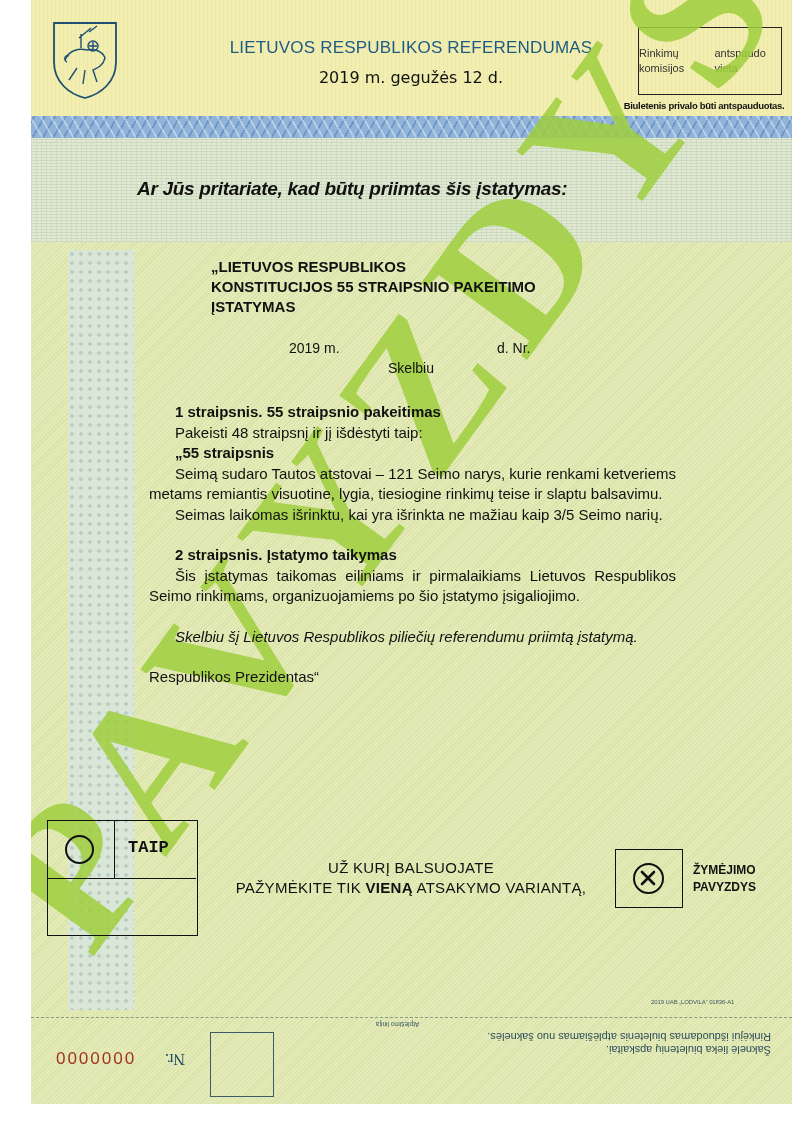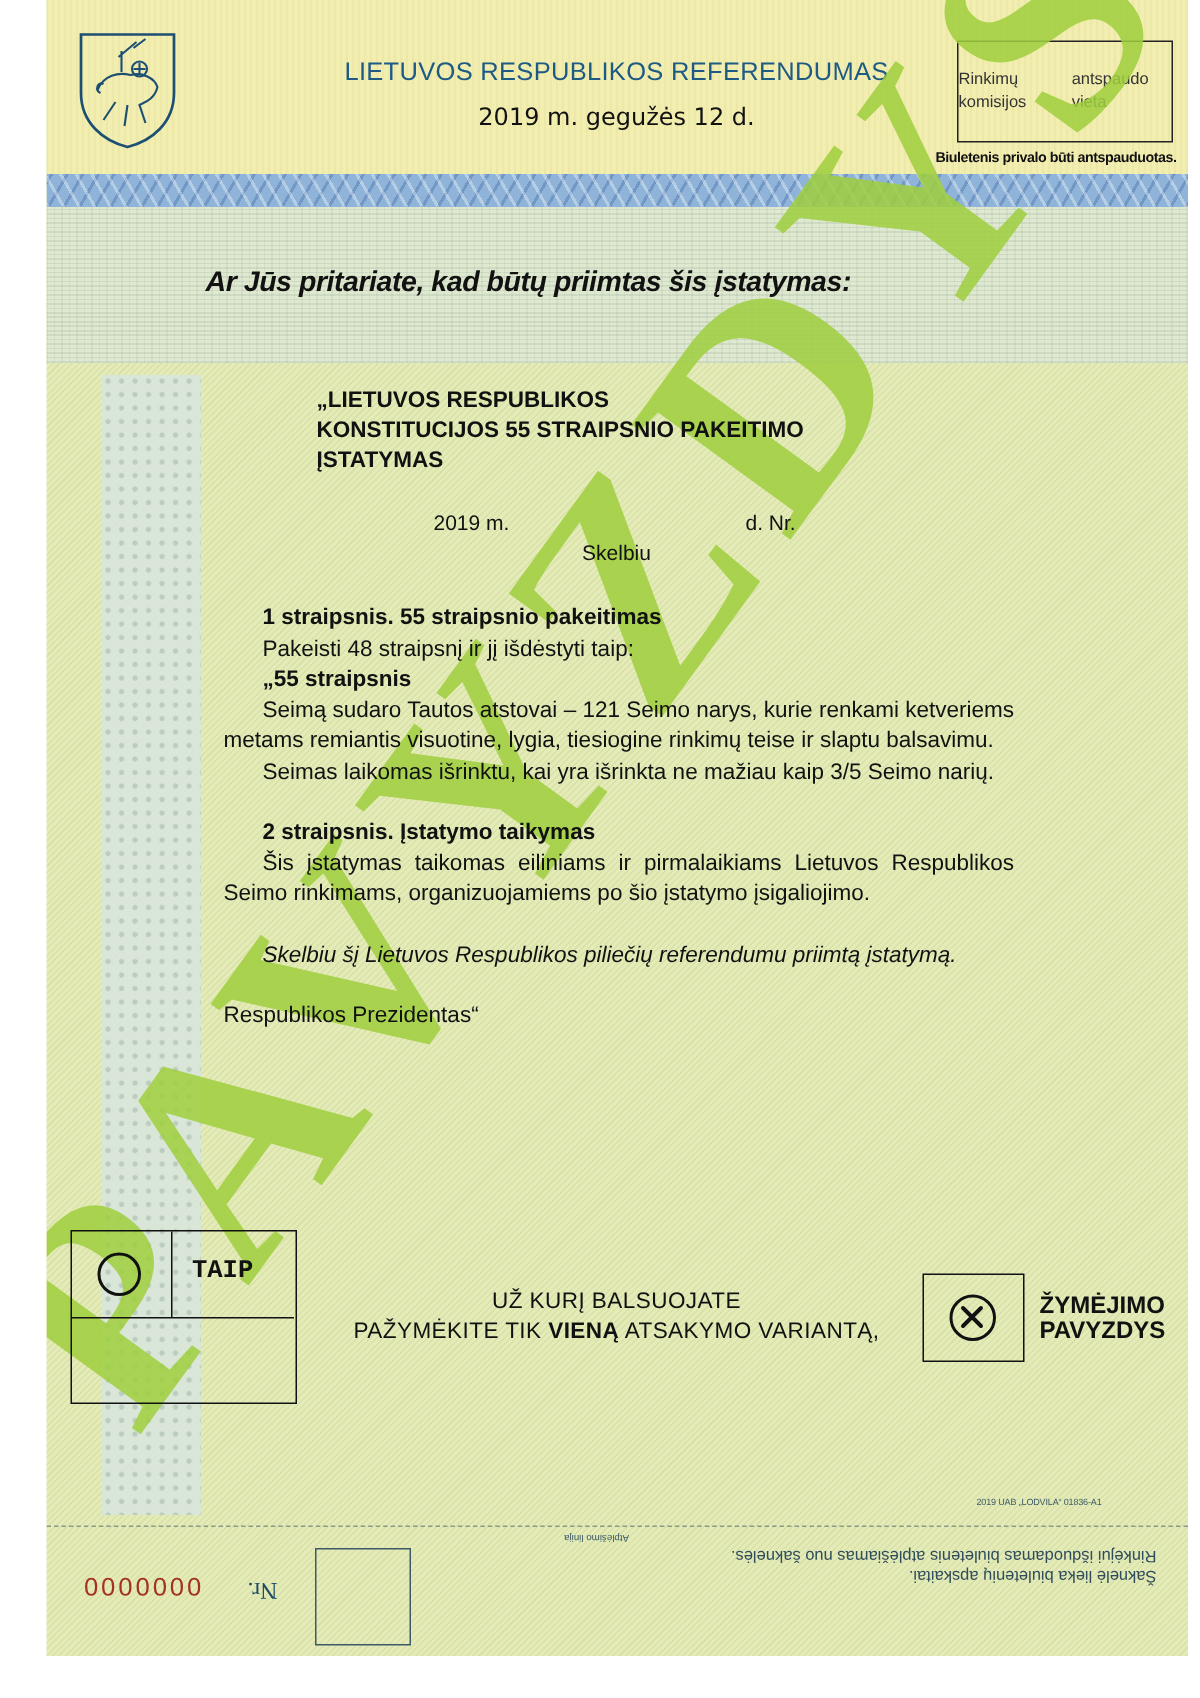--- a/index.html
+++ b/index.html
@@ -58,21 +58,21 @@
   .vote-row.r2 { top: 57px; }
   .vote-cell-circle { position: absolute; left: 0; top: 0; width: 67px; height: 57px; border-right: 1.5px solid #111; box-sizing: border-box; }
   .circle { position: absolute; left: 17px; top: 14px; width: 29px; height: 29px; border: 2.5px solid #111; border-radius: 50%; box-sizing: border-box; cursor: pointer; }
   .vote-label { position: absolute; left: 80px; top: 17px; font-family: Liberation Mono, monospace; font-weight: bold; font-size: 17px; }
   .instruction { position: absolute; left: 170px; top: 858px; width: 420px; text-align: center;
                  font-family: "Liberation Sans", sans-serif; font-size: 15px; line-height: 20px; letter-spacing: 0.3px; }
   .instruction b { font-weight: bold; }
   .example-box { position: absolute; left: 584px; top: 849px; width: 68px; height: 59px; border: 1.8px solid #111; box-sizing: border-box; }
   .example-mark { position: absolute; left: 17px; top: 13px; width: 31px; height: 31px; border: 2.5px solid #111; border-radius: 50%; box-sizing: border-box; }
   .example-mark svg { position: absolute; left: 5px; top: 5px; }
-  .example-label { position: absolute; left: 662px; top: 862px; font-family: "Liberation Sans", sans-serif; font-weight: bold; font-size: 16px; line-height: 17px; }
+  .example-label { position: absolute; left: 662px; top: 862px; font-family: "Liberation Sans", sans-serif; font-weight: bold; font-size: 12px; line-height: 17px; }
   .printer { position: absolute; left: 620px; top: 999px; font-size: 6px; color: #3d5a66; font-family: "Liberation Sans", sans-serif; letter-spacing: -0.1px; }
   .tear-line { position: absolute; left: 0; top: 1017px; width: 761px; border-top: 1px dashed #8a9a88; }
   .tear-label { position: absolute; left: 345px; top: 1021px; font-size: 6.5px; color: #3d5a66; transform: rotate(180deg); font-family: "Liberation Sans", sans-serif; }
   .stub-note { position: absolute; left: 440px; top: 1030px; width: 300px; transform: rotate(180deg);
                font-size: 11px; line-height: 13px; color: #2f4d5c; font-family: "Liberation Sans", sans-serif; text-align: left; }
   .serial-box { position: absolute; left: 179px; top: 1032px; width: 64px; height: 65px; border: 1px solid #3d5a66; box-sizing: border-box; }
   .nr-label { position: absolute; left: 134px; top: 1050px; transform: rotate(180deg); font-family: "Liberation Serif", serif; font-size: 16px; color: #1e4b66; }
   .serial { position: absolute; left: 23px; top: 1047px; font-family: "Liberation Sans", sans-serif; font-size: 17px; color: #a33222; letter-spacing: 2px; transform: rotate(180deg); }
 </style>
 </head>

